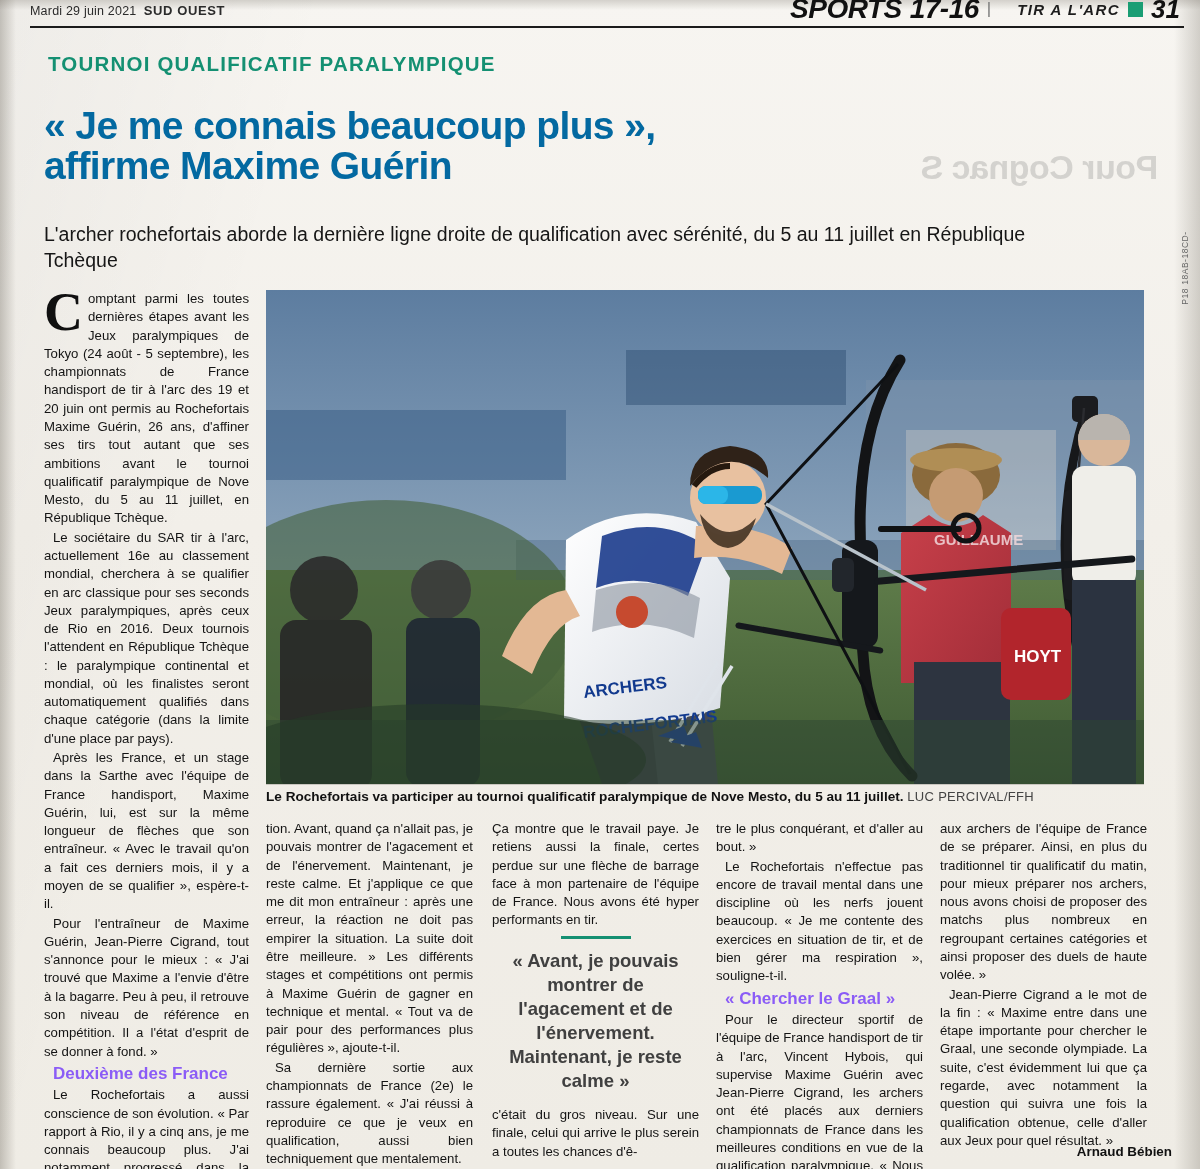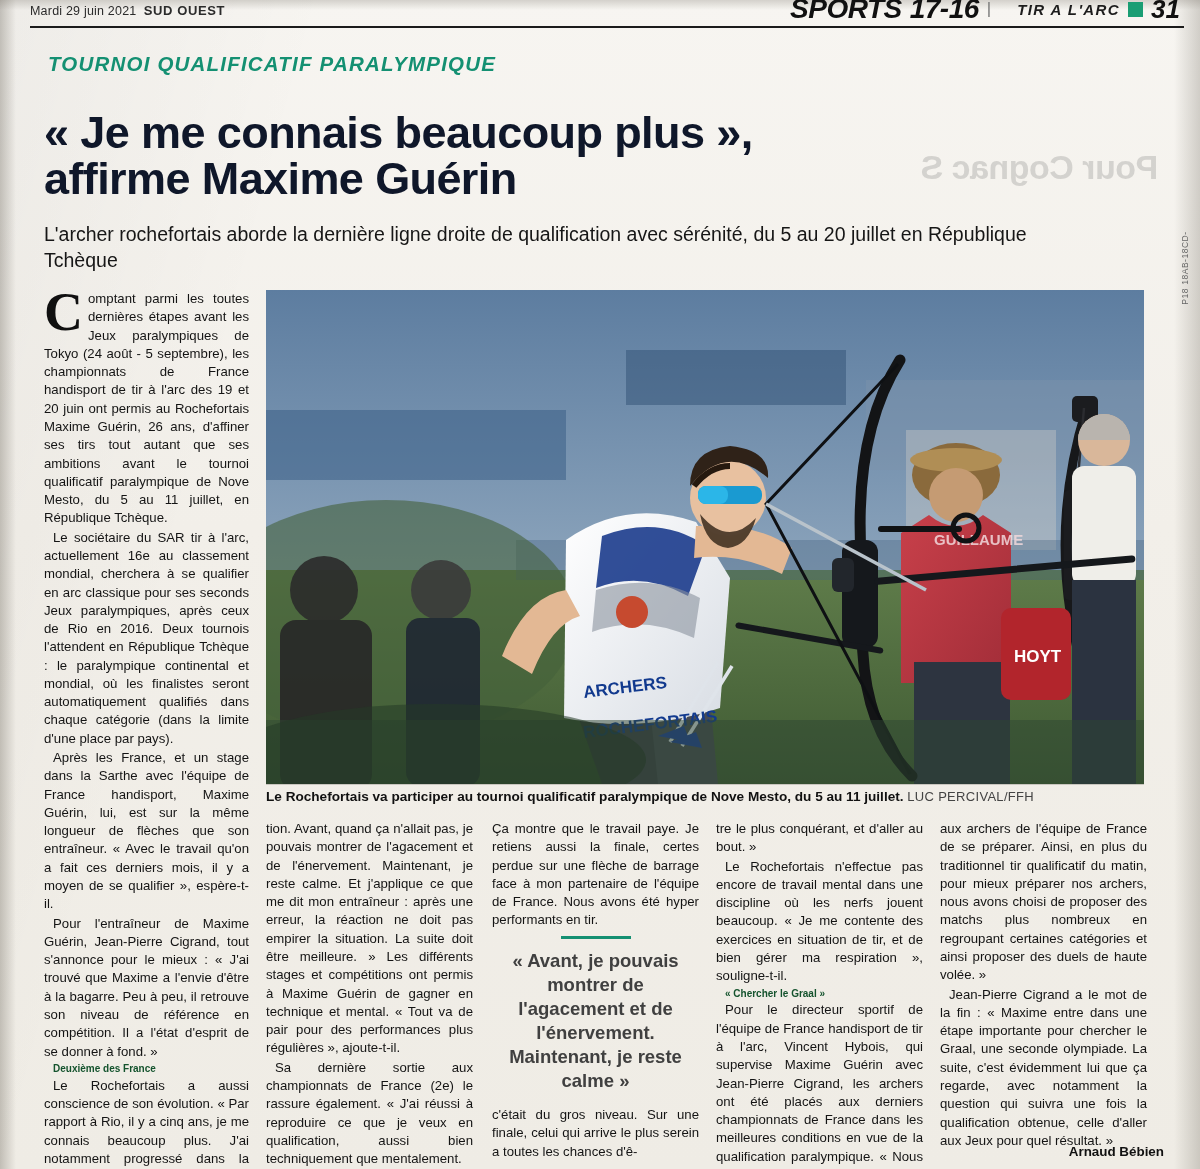--- a/index.html
+++ b/index.html
@@ -54,28 +54,28 @@
   .mh-sep { color:#777; font-size:17px; }
   .mh-sq { width:15px; height:15px; background:#1a9e74; display:inline-block; }
   .mh-num { font-family:"Liberation Sans", sans-serif; font-weight:bold; font-style:italic;
     font-size:26px; color:#111; }
 
   .rule-top { position:absolute; left:30px; right:16px; top:26px; height:2px; background:#1b1b1b; }
 
   
   .kicker {
     position:absolute; left:48px; top:52px;
-    font-size:20.5px; font-weight:bold; font-style:italic;
+    font-size:20.5px; font-weight:bold; 
     letter-spacing:1.2px; color:#149072;
   }
   .headline {
     position:absolute; left:44px; top:80px; right:150px;
     font-family:"Liberation Sans", sans-serif;
-    font-weight:bold; font-size:45px; line-height:1.03;
-    letter-spacing:-0.6px; color:#0f172a;
+    font-weight:bold; font-size:39px; line-height:1.03;
+    letter-spacing:-0.6px; color:#0369a1;
   }
   .headline .l2 { display:block; }
   .standfirst {
     position:absolute; left:44px; top:222px; right:100px;
     font-size:19.5px; line-height:1.32; color:#161616; font-weight:500;
   }
 
   
   .ghost {
     position:absolute; right:42px; top:148px;
@@ -104,21 +104,21 @@
 
   
   .col {
     position:absolute;
     font-size:13.2px; line-height:1.385; text-align:justify; color:#141414;
     hyphens:auto;
   }
   .col p { margin:0 0 1px 0; text-indent:9px; }
   .col p.noind { text-indent:0; }
   .sub {
-    font-weight:bold; font-size:10px; margin:7px 0 2px; text-indent:0; color:#14532d;
+    font-weight:bold; font-size:17px; margin:7px 0 2px; text-indent:0; color:#8b5cf6;
   }
 
   
   #col1 { left:44px; top:290px; width:205px; }
   .dropcap {
     float:left; font-family:"Liberation Serif", serif; font-weight:bold;
     font-size:54px; line-height:40px; padding:2px 5px 0 0; color:#101010;
   }
   #col1 p:first-of-type { text-indent:0; }
 
@@ -130,21 +130,21 @@
   
   .pullquote {
     position:absolute; left:492px; top:936px; width:207px;
     text-align:center;
   }
   .pq-rule { width:70px; height:3px; background:#149072; margin:0 auto 10px; }
   .pq-text {
     font-size:18.5px; line-height:1.3; font-weight:600; color:#404040;
   }
   .signature {
-    position:absolute; right:36px; bottom:10px;
+    position:absolute; right:28px; bottom:10px;
     font-weight:bold; font-size:13.4px; color:#111;
   }
 </style>
 </head>
 <body>
 
 <div class="paper"></div>
 <div class="edge-left"></div>
 <div class="edge-top"></div>
 <div class="edge-right"></div>
@@ -171,21 +171,21 @@
   <div class="side-codes">
     <span>P18</span>
     <span>18AB-18CD-</span>
   </div>
 
   <div class="kicker">TOURNOI QUALIFICATIF PARALYMPIQUE</div>
   <h1 class="headline">
     <span class="l1">« Je me connais beaucoup plus »,</span>
     <span class="l2">affirme Maxime Guérin</span>
   </h1>
-  <div class="standfirst">L'archer rochefortais aborde la dernière ligne droite de qualification avec sérénité, du 5 au 20 juillet en République Tchèque</div>
+  <div class="standfirst">L'archer rochefortais aborde la dernière ligne droite de qualification avec sérénité, du 5 au 11 juillet en République Tchèque</div>
 
   <div class="photo">
     <svg viewBox="0 0 878 494" preserveAspectRatio="xMidYMid slice">
       <defs>
         <linearGradient id="sky" x1="0" y1="0" x2="0" y2="1">
           <stop offset="0" stop-color="#5d7da0"></stop>
             <stop offset="1" stop-color="#8ea6bd"></stop>
         </linearGradient>
         <linearGradient id="grnfield" x1="0" y1="0" x2="0" y2="1">
           <stop offset="0" stop-color="#5f7c4a"></stop>

